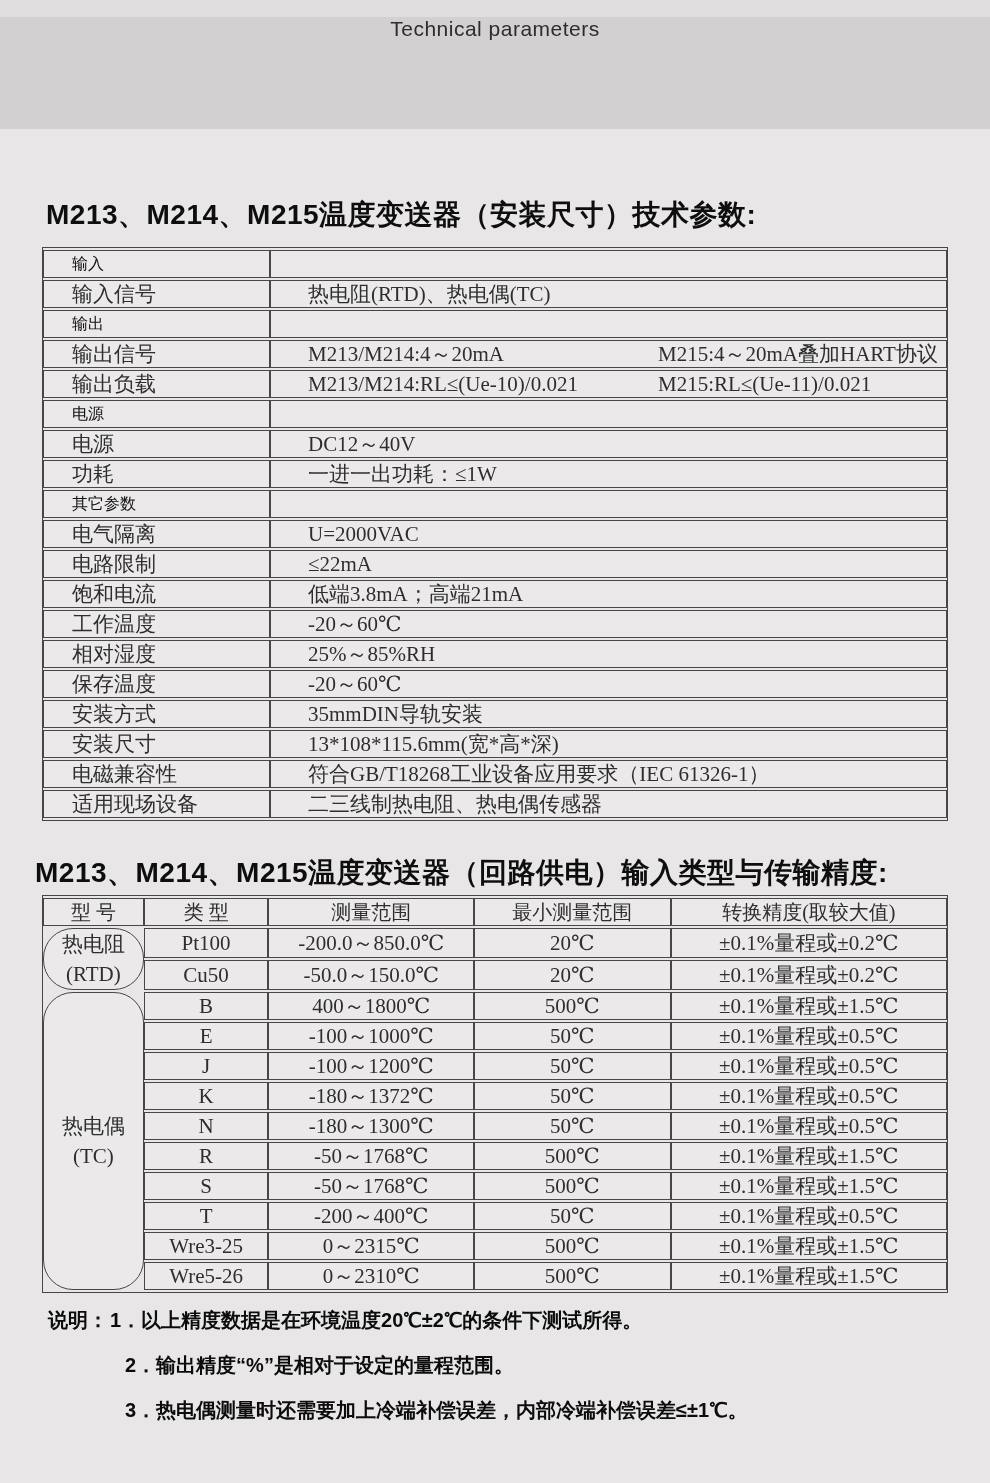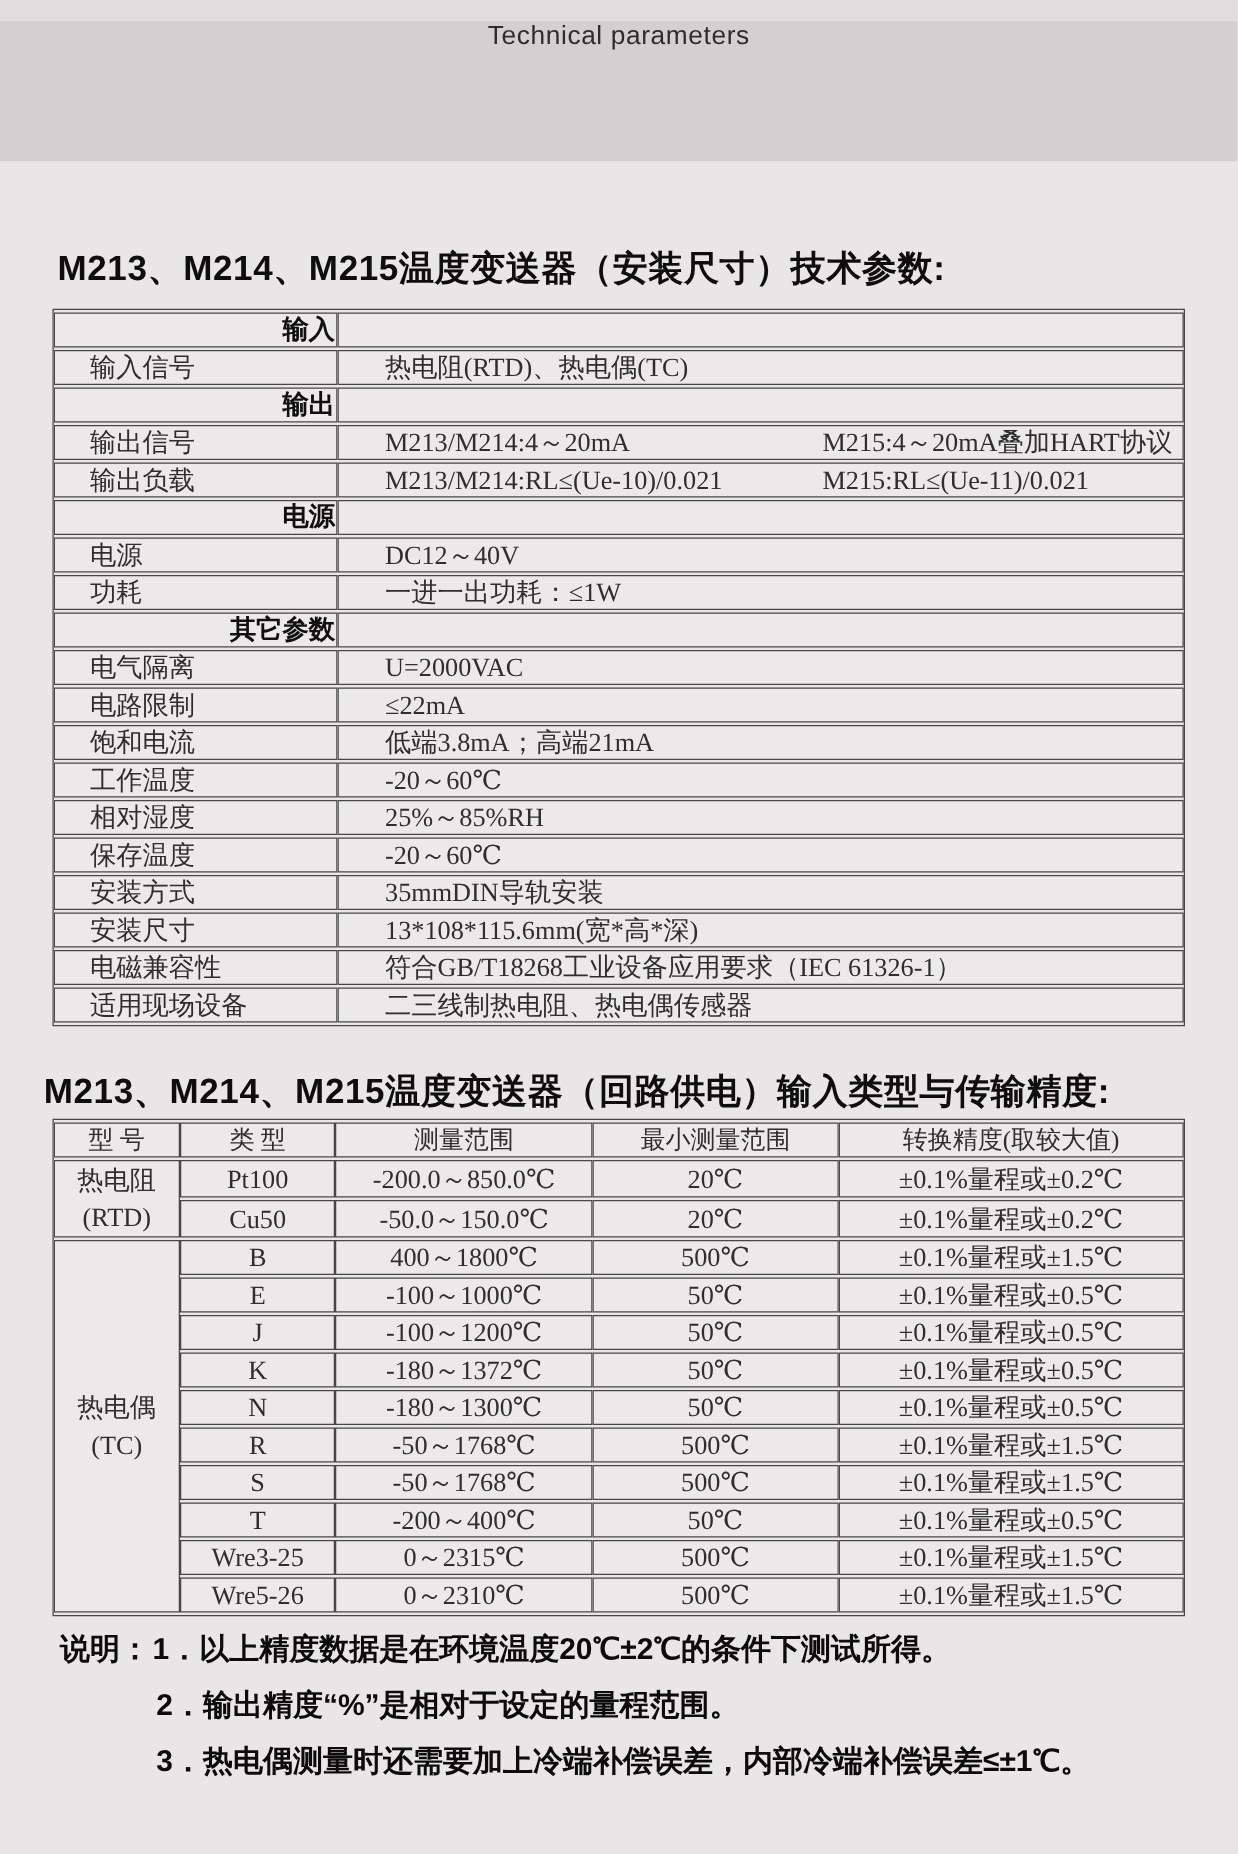--- a/index.html
+++ b/index.html
@@ -52,35 +52,35 @@
     overflow:hidden;
     white-space:nowrap;
   }
   
   #table1 { left:42px; top:247px; width:906px; }
   #table1 td { height:24px; line-height:24px; font-size:21px; }
   #table1 td.label   { width:196px; padding-left:28px; }
   #table1 td.value   { padding-left:37px; }
   #table1 td.section-label {
     font-family:"Liberation Sans",sans-serif;
-    font-weight:bold; font-size:21px; color:#101010;text-align:right;
+    font-weight:normal; font-size:16px; color:#101010;
   }
   #table1 .v1 { display:inline-block; min-width:350px; }
   
   #table2 { left:42px; top:895px; width:906px; }
   #table2 th, #table2 td {
     height:26px; line-height:26px; font-size:21px; text-align:center;
     padding:0 2px;
   }
   #table2 th { font-size:20px; }
-  #table2 td.model-cell { line-height:30px; }
+  #table2 td.model-cell { line-height:30px;border-radius:30px; }
 
   .notes {
     position:absolute; left:48px; top:1306px;
-    font-size:24px; font-weight:bold; color:#0c0c0c;
+    font-size:20px; font-weight:bold; color:#0c0c0c;
   }
   .note-line { line-height:28px; margin-bottom:17px; white-space:nowrap; }
   .note-line.indent { margin-left:77px; }
   .note-prefix { margin-right:2px; }
 </style>
 </head>
 <body>
 
 <div class="top-strip"></div>
 

